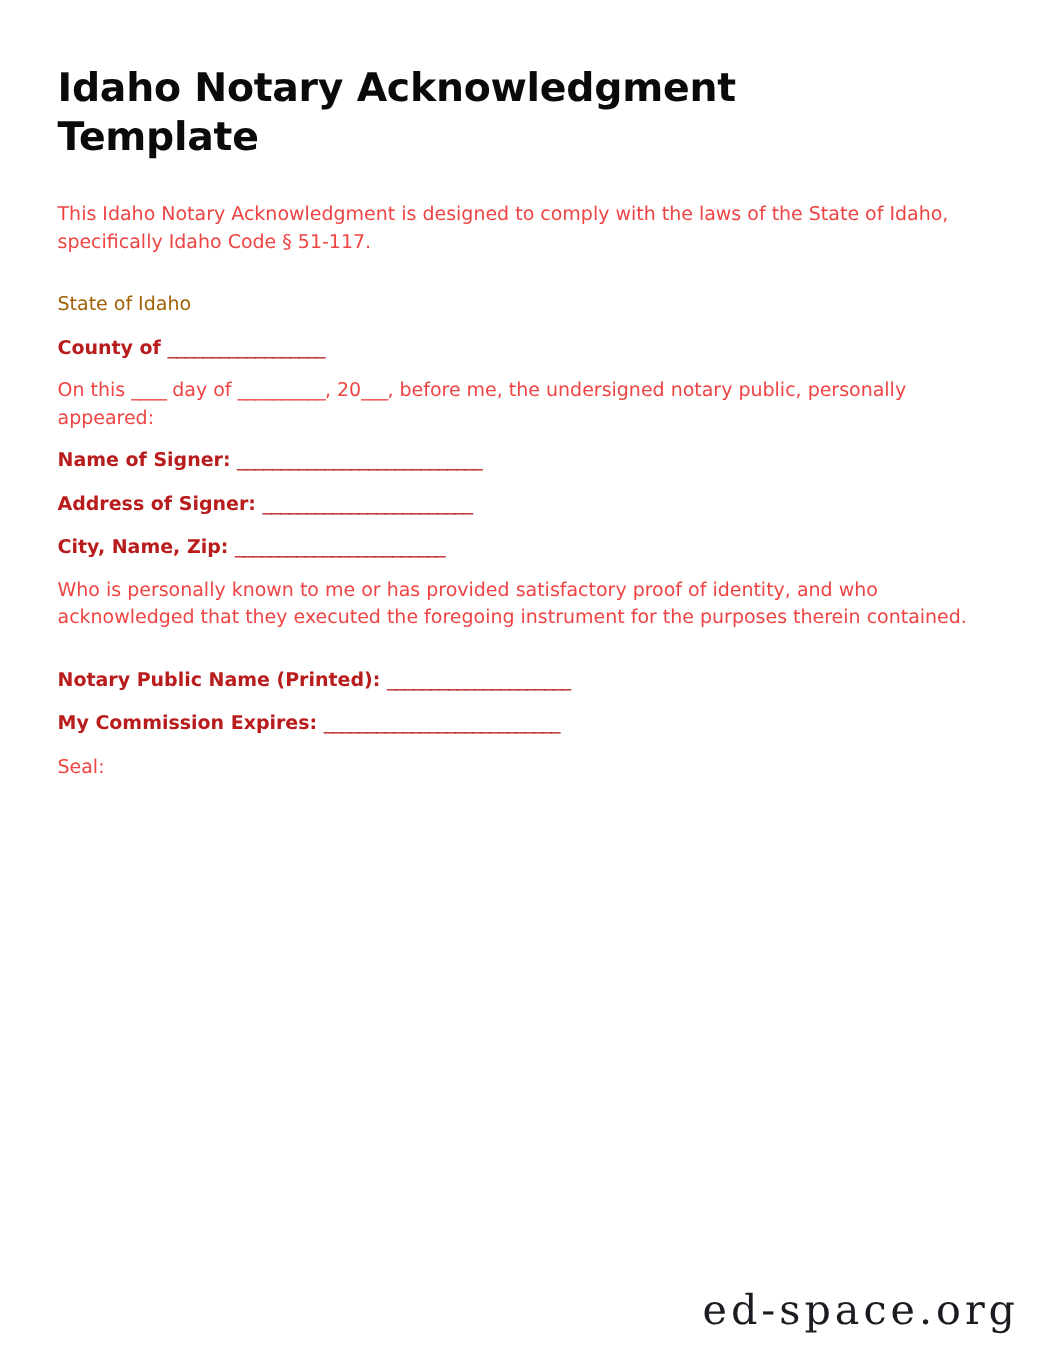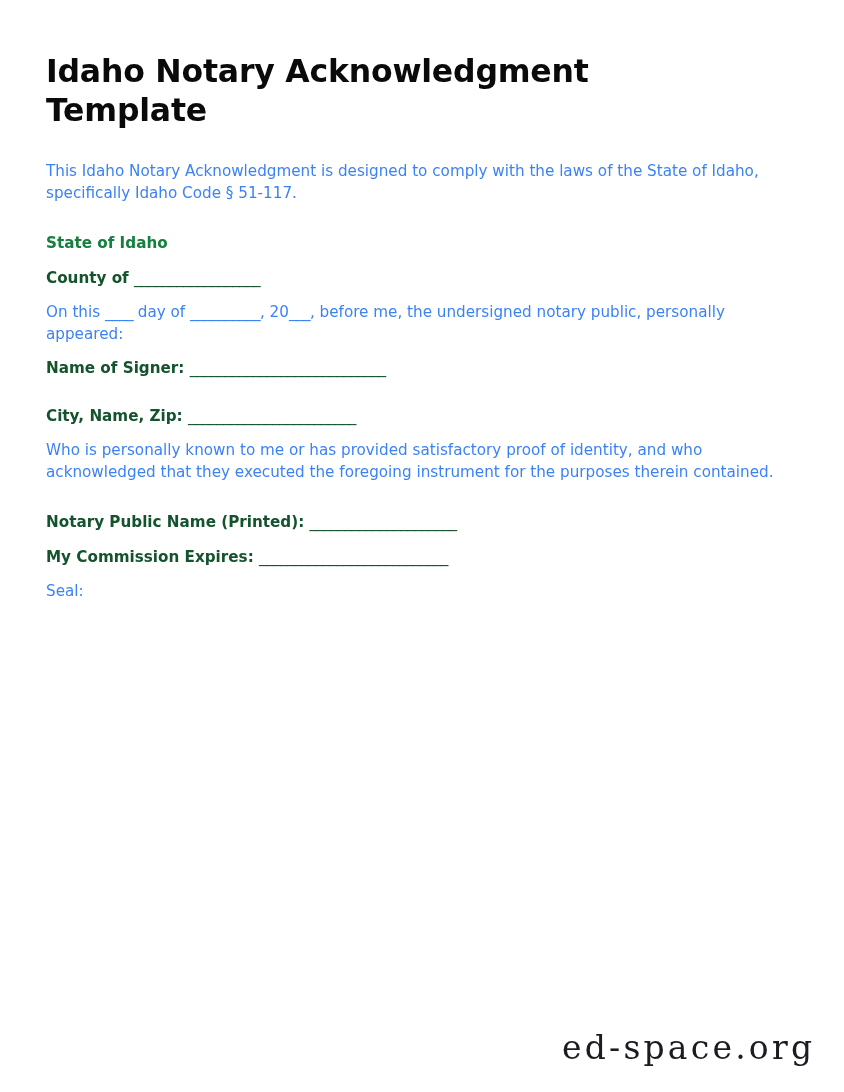--- a/index.html
+++ b/index.html
@@ -37,50 +37,50 @@
     letter-spacing: -0.2px;
     margin: 0 0 0 0;
     color: #0a0a0a;
     max-width: 600px;
   }
 
   p.para {
     font-size: 15.2px;
     line-height: 21.5px;
     margin: 0;
-    color: #3b82f6;
+    color: #ef4444;
     font-weight: normal;
   }
 
   .sp-after-title { height: 31px; }
   .sp-para { height: 13px; }
   .sp-block { height: 16px; }
   .sp-block-sm { height: 13px; }
 
   .field-line {
     font-size: 15.2px;
     line-height: 21.5px;
     margin: 0;
-    color: #14532d;
+    color: #b91c1c;
     white-space: nowrap;
   }
   .field-line .lbl {
     font-weight: bold;
   }
   .field-line .blank {
     font-weight: normal;
     letter-spacing: -0.6px;
   }
 
   .bold-line {
     font-size: 15.2px;
     line-height: 21.5px;
     margin: 0;
-    font-weight: bold;
-    color: #15803d;
+    font-weight: normal;
+    color: #a16207;
   }
 
   .inline-blank {
     font-weight: normal;
     letter-spacing: -0.6px;
   }
 
   .footer-mark {
     position: absolute;
     left: 562px;
@@ -120,20 +120,21 @@
     <div class="sp-block-sm"></div>
 
     <p class="para"><span>On this </span><span class="inline-blank">____</span><span> day of </span><span class="inline-blank">__________</span><span>, 20</span><span class="inline-blank">___</span><span>, before me, the undersigned notary public, personally appeared:</span></p>
 
     <div class="sp-block-sm"></div>
 
     <p class="field-line"><span class="lbl">Name of Signer: </span><span class="blank">____________________________</span></p>
 
     <div class="sp-block-sm"></div>
 
+    <p class="field-line"><span class="lbl">Address of Signer: </span><span class="blank">________________________</span></p>
 
     <div class="sp-block-sm"></div>
 
     <p class="field-line"><span class="lbl">City, Name, Zip: </span><span class="blank">________________________</span></p>
 
     <div class="sp-block-sm"></div>
 
     <p class="para">Who is personally known to me or has provided satisfactory proof of identity, and who acknowledged that they executed the foregoing instrument for the purposes therein contained.</p>
 
     <div class="sp-block"></div>

